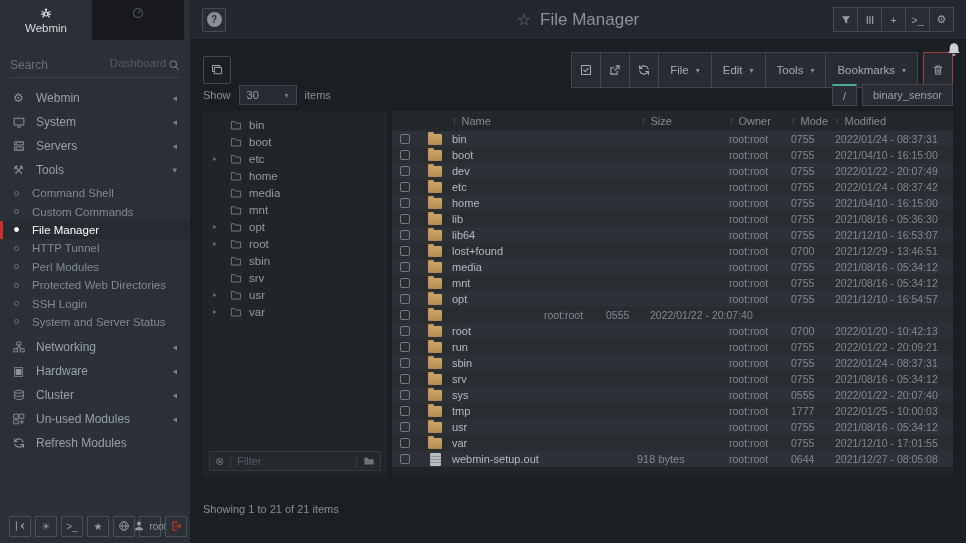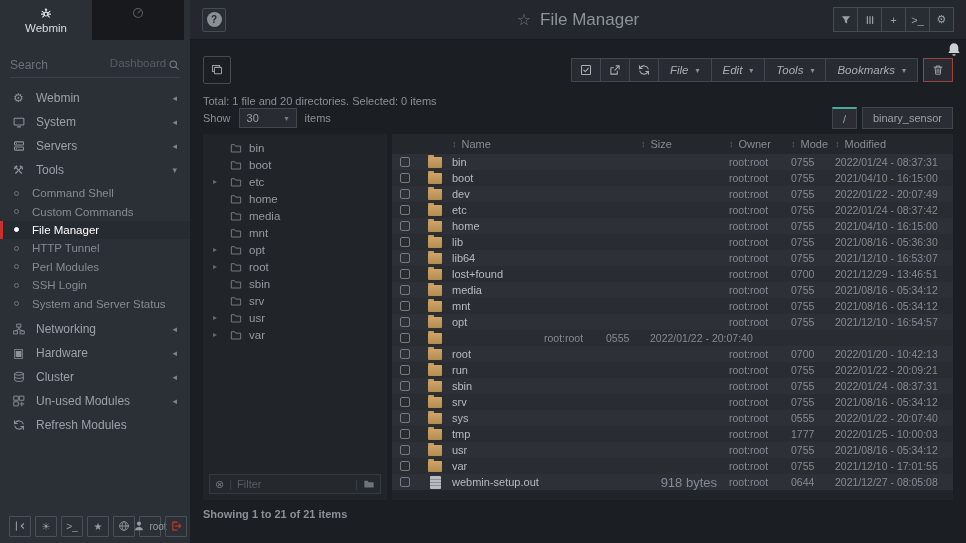--- a/index.html
+++ b/index.html
@@ -48,21 +48,21 @@
   .title { position: absolute; left: 50%; transform: translateX(-50%); display: flex; align-items: center; gap: 9px; color: #8d939a; font-size: 17px; }
   .title .ic { color: #6d747b; font-size: 16px; }
   .header-actions { margin-left: auto; display: flex; }
   .ha-btn { width: 25px; height: 25px; border: 1px solid #454b52; margin-left: -1px; background: #282d33; color: #9aa0a6; display: flex; align-items: center; justify-content: center; font-size: 11px; cursor: pointer; }
   .bell { position: absolute; top: 42px; right: 4px; color: #ccd0d3; z-index: 5; cursor: pointer; }
 
   .content { flex: 1; padding: 0 13px; position: relative; }
   .toolbar { display: flex; align-items: center; margin-top: 16px; height: 28px; }
   .clone-btn { width: 28px; height: 28px; border: 1px solid #454b52; border-radius: 2px; background: transparent; color: #9aa0a6; display: flex; align-items: center; justify-content: center; cursor: pointer; }
   .tb-group { margin-left: auto; display: flex; align-items: center; }
-  .tb-btn { height: 24px; border: 1px solid #41474e; background: #282c32; color: #a7adb3; font-size: 11.5px; padding: 0 11px; margin-left: -1px; display: inline-flex; align-items: center; gap: 7px; cursor: pointer; font-family: inherit; font-style: italic; }
+  .tb-btn { height: 36px; border: 1px solid #41474e; background: #282c32; color: #a7adb3; font-size: 11.5px; padding: 0 11px; margin-left: -1px; display: inline-flex; align-items: center; gap: 7px; cursor: pointer; font-family: inherit; }
   .tb-btn .caret { font-size: 8px; color: #8a9096; }
   .tb-btn.icon-only { width: 30px; padding: 0; justify-content: center; }
   .tb-btn.danger { margin-left: 5px; border-color: #9e423a; }
 
   .summary { font-size: 11px; color: #8a9096; margin-top: 11px; }
   .meta-row { display: flex; align-items: center; height: 22px; font-size: 11px; color: #8a9096; }
   .select { width: 58px; height: 20px; border: 1px solid #41474e; background: #282c32; margin: 0 8px; display: flex; align-items: center; justify-content: space-between; padding: 0 7px; color: #9aa0a6; cursor: pointer; }
   .select .caret { font-size: 8px; color: #767d84; }
   .breadcrumb { margin-left: auto; display: flex; gap: 5px; }
   .bc-btn { height: 22px; border: 1px solid #41474e; background: #2a2e34; color: #9aa0a6; font-size: 11px; display: inline-flex; align-items: center; padding: 0 10px; cursor: pointer; }
@@ -82,32 +82,32 @@
   .table-panel { flex: 1; background: #212429; display: flex; flex-direction: column; overflow: hidden; }
   .thead { height: 20px; background: #24282d; display: flex; align-items: center; font-size: 11px; color: #868c93; flex-shrink: 0; }
   .sort { font-size: 9px; color: #5f666d; margin-right: 5px; cursor: pointer; }
   .trow { height: 16px; display: flex; align-items: center; font-size: 11px; cursor: pointer; }
   .trow:nth-child(odd) { background: #2d3137; }
   .trow:nth-child(even) { background: #292c31; }
   .c-cb { width: 26px; display: flex; justify-content: center; flex-shrink: 0; }
   .cb { width: 10px; height: 10px; border: 1px solid #757c84; border-radius: 2px; background: transparent; cursor: pointer; }
   .c-icon { width: 34px; display: flex; justify-content: center; flex-shrink: 0; }
   .c-name { flex: 1; color: #b5bbc1; overflow: hidden; white-space: nowrap; }
-  .c-size { width: 80px; text-align: right; color: #858b92; font-size: 13px; flex-shrink: 0; }
+  .c-size { width: 80px; text-align: left; color: #858b92; font-size: 11px; flex-shrink: 0; }
   .c-owner { width: 74px; padding-left: 12px; color: #858b92; font-size: 10.5px; flex-shrink: 0; }
   .c-mode { width: 44px; color: #858b92; font-size: 10.5px; flex-shrink: 0; }
   .c-mod { width: 118px; color: #858b92; font-size: 10.5px; flex-shrink: 0; }
   .thead .c-name, .thead .c-size, .thead .c-owner, .thead .c-mode, .thead .c-mod { color: #868c93; font-size: 11px; display: flex; align-items: center; }
   .thead .c-size { justify-content: flex-start; padding-left: 4px; text-align: left; }
 
   .folder-ic { width: 14px; height: 11px; background: linear-gradient(180deg, #cda569, #b68c4f); border-radius: 1px; position: relative; }
   .folder-ic::before { content: ""; position: absolute; left: 0; top: -2px; width: 6px; height: 2px; background: #c49c5f; border-radius: 1px 1px 0 0; }
   .file-ic { width: 11px; height: 13px; background: #b9bdc1; border-radius: 1px; background-image: repeating-linear-gradient(180deg, #8d9195 0 1px, transparent 1px 3px); background-position: 0 3px; background-size: 100% 8px; background-repeat: no-repeat; }
 
-  .status { margin-top: 8px; font-size: 11px; color: #8a9096; font-weight: bold; }
+  .status { margin-top: 26px; font-size: 11px; color: #8a9096; }
   .ic { display: inline-flex; align-items: center; justify-content: center; }
   .ic svg { display: block; }
 </style>
 </head>
 <body>
 
 <div class="layout">
   <aside class="sidebar">
     <div class="tabs">
         <div class="tab active">
@@ -183,20 +183,24 @@
             <span class="dot"></span>
             <span>File Manager</span>
           </div>
           <div class="s-item">
             <span class="dot"></span>
             <span>HTTP Tunnel</span>
           </div>
           <div class="s-item">
             <span class="dot"></span>
             <span>Perl Modules</span>
+          </div>
+          <div class="s-item">
+            <span class="dot"></span>
+            <span>Protected Web Directories</span>
           </div>
           <div class="s-item">
             <span class="dot"></span>
             <span>SSH Login</span>
           </div>
           <div class="s-item">
             <span class="dot"></span>
             <span>System and Server Status</span>
           </div>
         </div>
@@ -400,21 +404,20 @@
                   <path d="M2.8 4.2h10.4"></path>
                   <path d="M5.8 4V2.6h4.4V4"></path>
                   <path d="M4.2 4.4l.7 9.2h6.2l.7-9.2"></path>
                   <path d="M6.8 6.6v4.8M9.2 6.6v4.8"></path>
                 </svg>
               </span>
             </button>
           </div>
       </div>
 
-      <div class="summary">Total: 1 file and 20 directories. Selected: 0 items</div>
 
       <div class="meta-row">
         <span>Show</span>
         <div class="select">
           <span>30</span>
           <span class="caret">▾</span>
         </div>
         <span>items</span>
         <div class="breadcrumb">
             <button class="bc-btn root">

